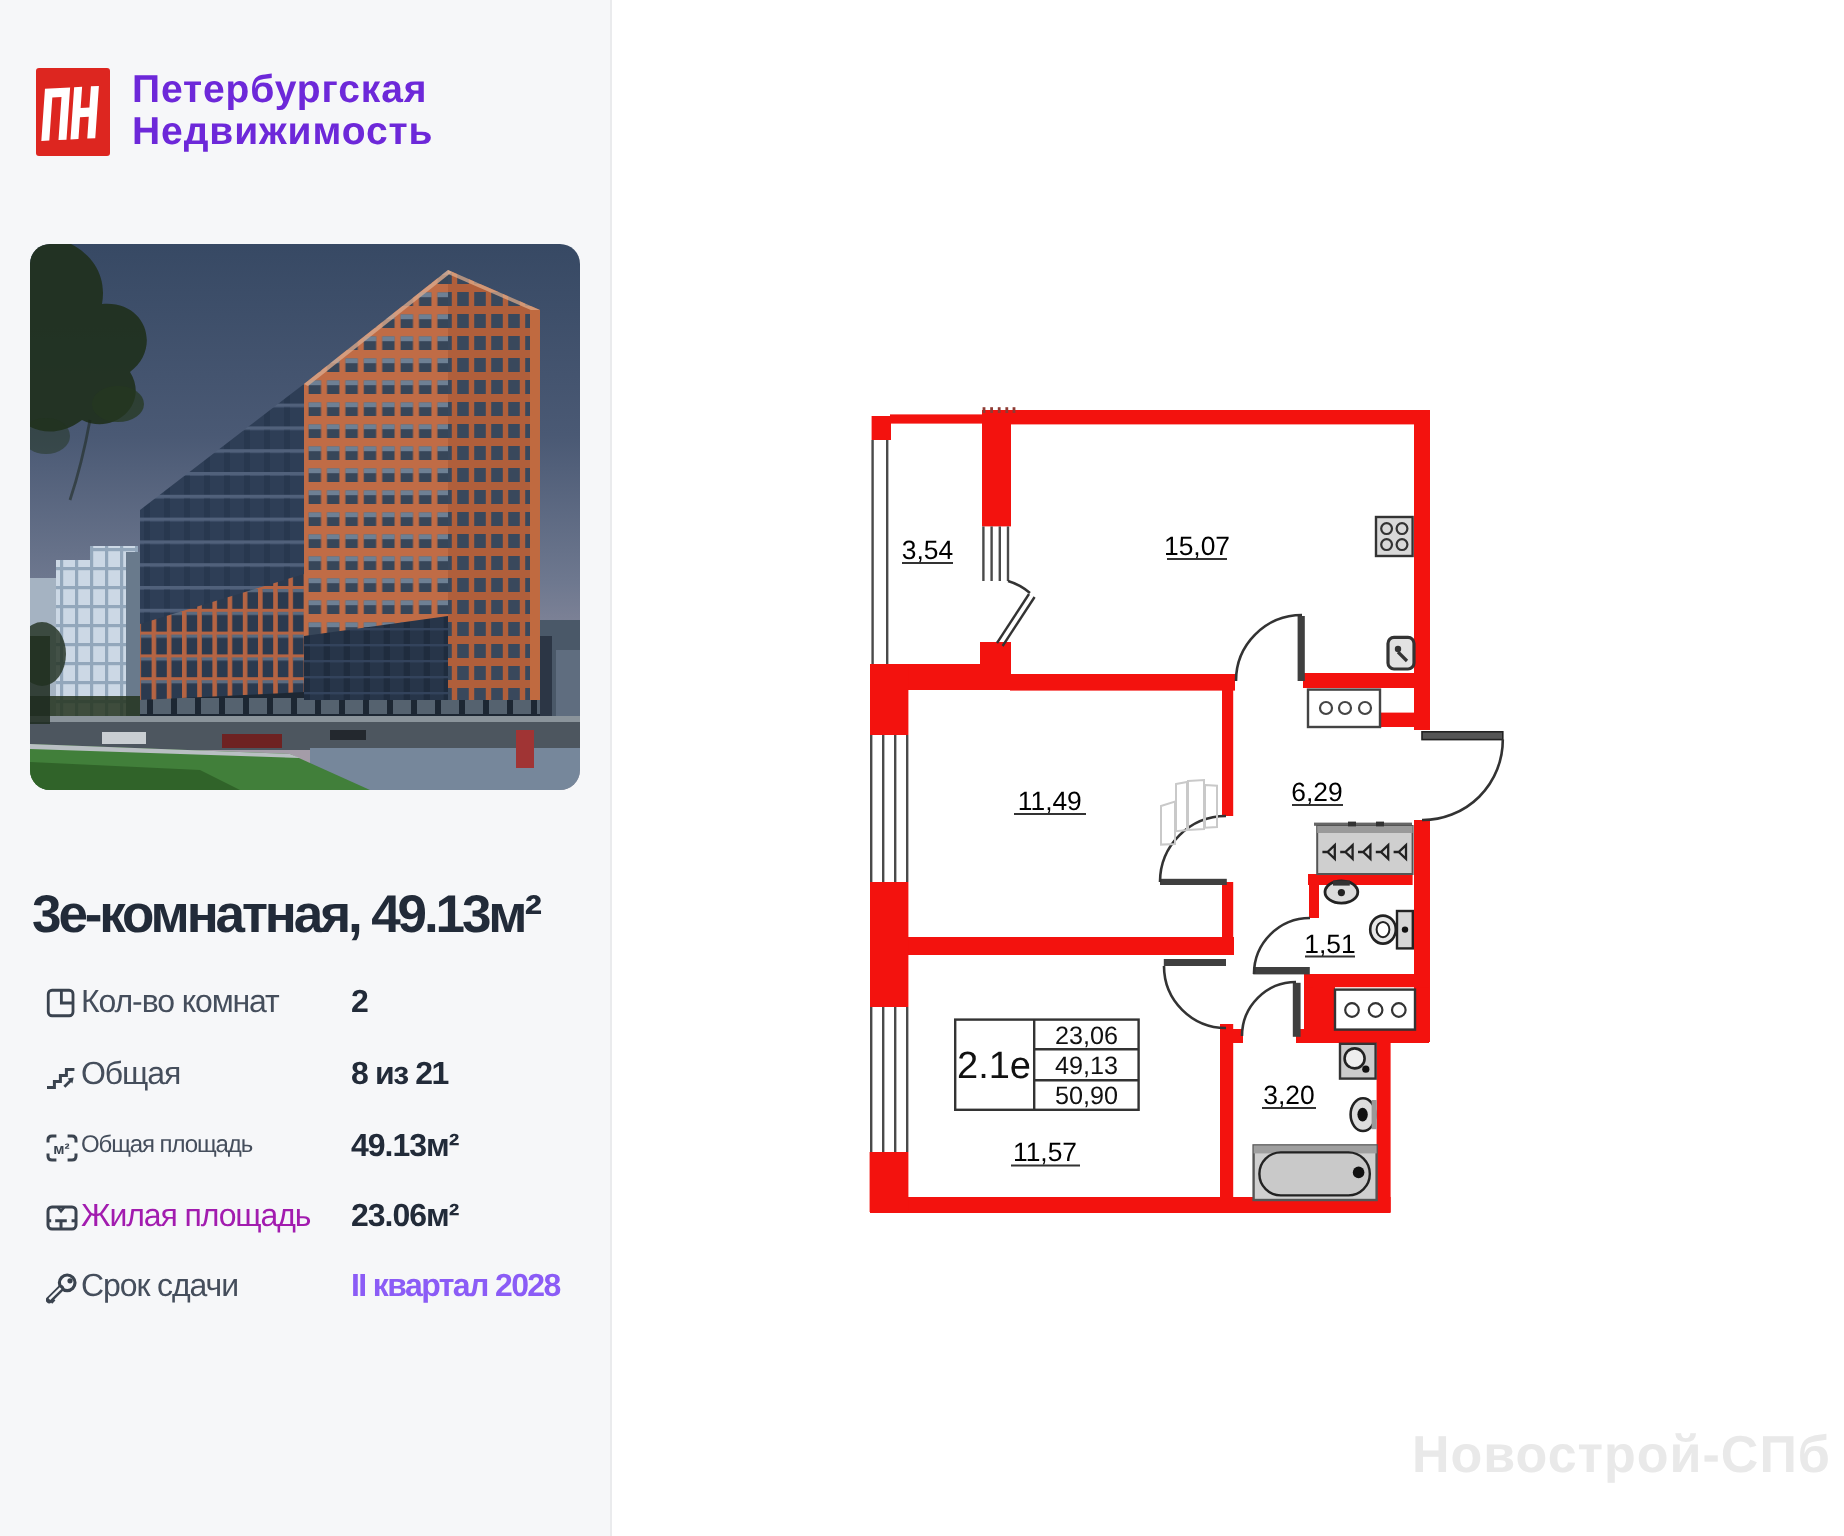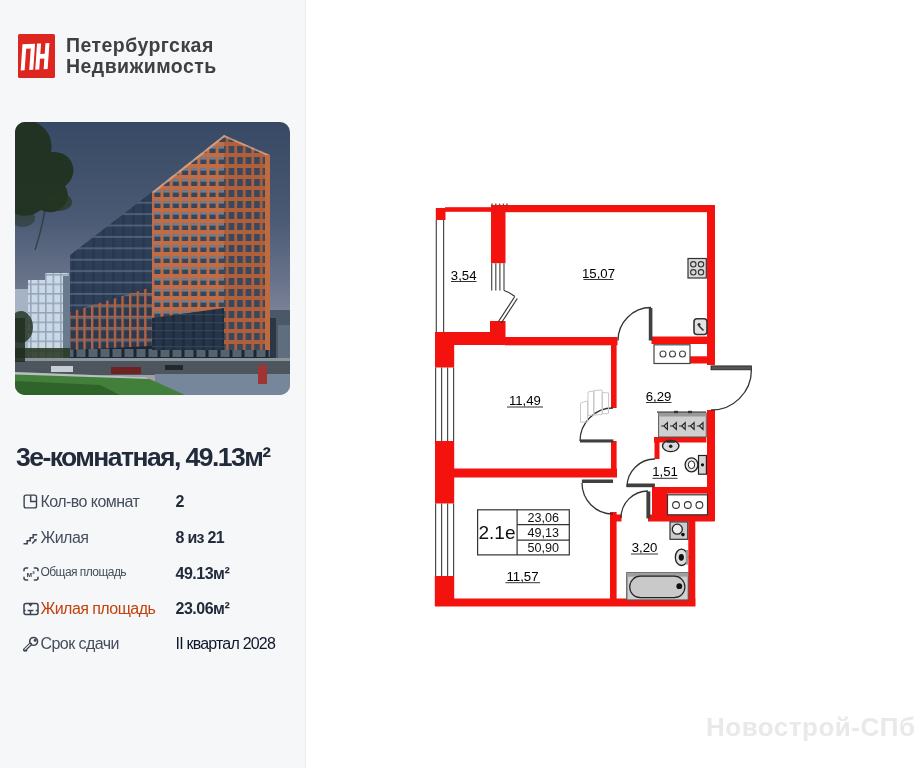--- a/index.html
+++ b/index.html
@@ -14,21 +14,21 @@
 <div class="abs" style="left:18px;top:34px;">
 <svg width="37" height="44" viewBox="0 0 37 44">
   <rect x="0" y="0" width="37" height="44" rx="1.5" fill="#dd2620"></rect>
   <g transform="translate(5.2,9.6) rotate(-3 14 14) skewX(-7)" fill="#ffffff">
     <path d="M0 0 H12.6 V26 H8.6 V4.6 H4 V26 H0 Z"></path>
     <path d="M14.6 0 H18.6 V10.6 H23 V0 H27 V26 H23 V15.2 H18.6 V26 H14.6 Z"></path>
   </g>
 </svg>
 </div>
 
-<div class="abs" style="left:66px;top:34.6px;font-weight:700;font-size:19.5px;line-height:21.6px;color:#404040;letter-spacing:0.45px;">Петербургская<br>Недвижимость</div>
+<div class="abs" style="left:66px;top:34.6px;font-weight:700;font-size:19.5px;line-height:21.6px;color:#6d28d9;letter-spacing:0.45px;">Петербургская<br>Недвижимость</div>
 
 <div class="abs" style="left:15px;top:122px;width:275px;height:273px;border-radius:10px;overflow:hidden;">
 <svg width="275" height="273" viewBox="0 0 275 273">
   <defs>
     <linearGradient id="sky" x1="0" y1="0" x2="0" y2="1">
       <stop offset="0" stop-color="#374964"></stop>
       <stop offset="0.35" stop-color="#4a5974"></stop>
       <stop offset="0.62" stop-color="#6e788f"></stop>
       <stop offset="0.78" stop-color="#8d8c9e"></stop>
       <stop offset="0.88" stop-color="#a49ca8"></stop>
@@ -143,21 +143,21 @@
 <div class="abs" style="left:40.5px;top:493px;font-size:16px;color:#454e5c;letter-spacing:-0.55px;">Кол-во комнат</div>
 <div class="abs" style="left:175.5px;top:493px;font-size:16px;font-weight:700;color:#222b39;">2</div>
 
 <div class="abs" style="left:23px;top:530px;">
 <svg width="16" height="16" viewBox="0 0 16 16" fill="none" stroke="#3a434f" stroke-width="1.5">
   <path d="M0.5 13.8 H4.2 V10.8 H7.2 V7.8 H10.2 V4.8 H14.2"></path>
   <path d="M9.2 13.4 L12.6 10" stroke-width="1.4"></path>
   <polygon points="13.8,8.7 10.8,9.3 13.2,11.7" fill="#3a434f" stroke="none"></polygon>
 </svg>
 </div>
-<div class="abs" style="left:40.5px;top:529px;font-size:16px;color:#454e5c;letter-spacing:-0.55px;">Жилая</div>
+<div class="abs" style="left:40.5px;top:529px;font-size:16px;color:#454e5c;letter-spacing:-0.55px;">Общая</div>
 <div class="abs" style="left:175.5px;top:529px;font-size:16px;font-weight:700;color:#222b39;letter-spacing:-0.7px;text-align:right;">8 из 21</div>
 
 <div class="abs" style="left:23px;top:565.5px;">
 <svg width="16" height="16" viewBox="0 0 16 16" fill="none" stroke="#3a434f" stroke-width="1.5">
   <path d="M1 5.2 V4 Q1 2 3 2 H5.2"></path>
   <path d="M10.8 2 H13 Q15 2 15 4 V5.2"></path>
   <path d="M15 10.8 V12 Q15 14 13 14 H10.8"></path>
   <path d="M5.2 14 H3 Q1 14 1 12 V10.8"></path>
   <text x="3.6" y="10.8" font-size="7.6" font-weight="bold" fill="#3a434f" stroke="none" font-family="Liberation Sans">м²</text>
 </svg>
@@ -165,34 +165,34 @@
 <div class="abs" style="left:40.5px;top:564.5px;font-size:12px;color:#454e5c;letter-spacing:-0.55px;">Общая площадь</div>
 <div class="abs" style="left:175.5px;top:564.5px;font-size:16px;font-weight:700;color:#222b39;letter-spacing:-0.5px;">49.13м²</div>
 
 <div class="abs" style="left:23px;top:601px;">
 <svg width="16" height="16" viewBox="0 0 16 16" fill="none" stroke="#3a434f" stroke-width="1.5">
   <rect x="1" y="2.5" width="14" height="11" rx="2"></rect>
   <path d="M6 2.7 L7.5 4.6 L9 2.7" stroke-width="1.3"></path>
   <path d="M4.6 9.4 H10.4 M7.5 9.4 V13.5 M1 9.4 H2.6 M12.8 9.4 H15"></path>
 </svg>
 </div>
-<div class="abs" style="left:40.5px;top:600px;font-size:16px;color:#c2410c;letter-spacing:-0.55px;text-align:right;">Жилая площадь</div>
+<div class="abs" style="left:40.5px;top:600px;font-size:16px;color:#a21caf;letter-spacing:-0.55px;text-align:right;">Жилая площадь</div>
 <div class="abs" style="left:175.5px;top:600px;font-size:16px;font-weight:700;color:#222b39;letter-spacing:-0.5px;">23.06м²</div>
 
 <div class="abs" style="left:23px;top:636px;">
 <svg width="16" height="16" viewBox="0 0 16 16" fill="none">
   <circle cx="10.6" cy="5.4" r="3.9" stroke="#3a434f" stroke-width="1.6"></circle>
   <circle cx="12" cy="4.4" r="1.3" fill="#3a434f"></circle>
   <path d="M7.4 8.2 L1.6 13.9" stroke="#3a434f" stroke-width="3.4" stroke-linecap="round"></path>
   <path d="M7.3 8.1 L1.7 13.6" stroke="#f6f7f9" stroke-width="1.2"></path>
   <path d="M2.6 15.4 L4.2 13.8" stroke="#3a434f" stroke-width="1.4"></path>
 </svg>
 </div>
 <div class="abs" style="left:40.5px;top:635px;font-size:16px;color:#454e5c;letter-spacing:-0.55px;">Срок сдачи</div>
-<div class="abs" style="left:175.5px;top:635px;font-size:16px;font-weight:400;color:#0f172a;letter-spacing:-0.8px;">II квартал 2028</div>
+<div class="abs" style="left:175.5px;top:635px;font-size:16px;font-weight:700;color:#8b5cf6;letter-spacing:-0.8px;">II квартал 2028</div>
 
 <div class="abs" style="left:420px;top:190px;">
 <svg width="350" height="430" viewBox="440 190 350 430" font-family="Liberation Sans, sans-serif">
   <g fill="#f3120e">
 
     <rect x="511" y="205" width="224" height="7.2"></rect>
 
     <rect x="465" y="207.2" width="47" height="4.6"></rect>
 
     <rect x="455.8" y="208" width="9.7" height="12"></rect>

